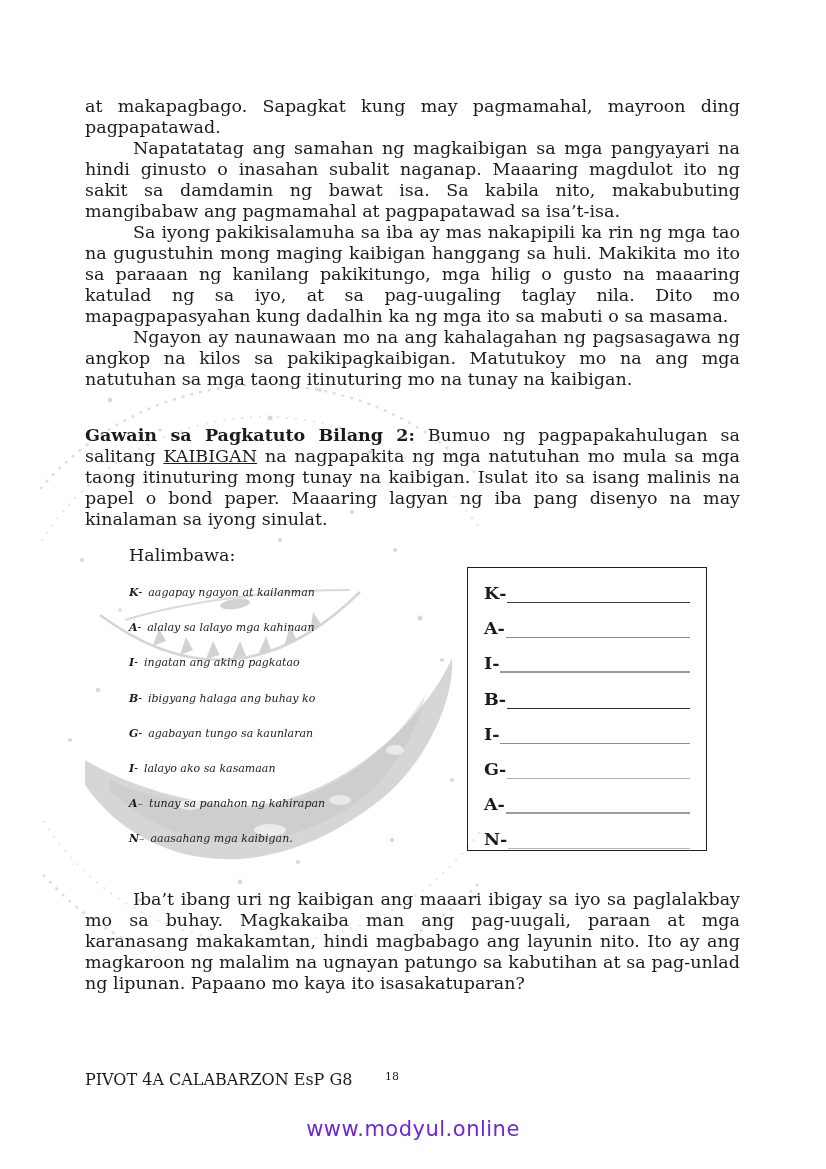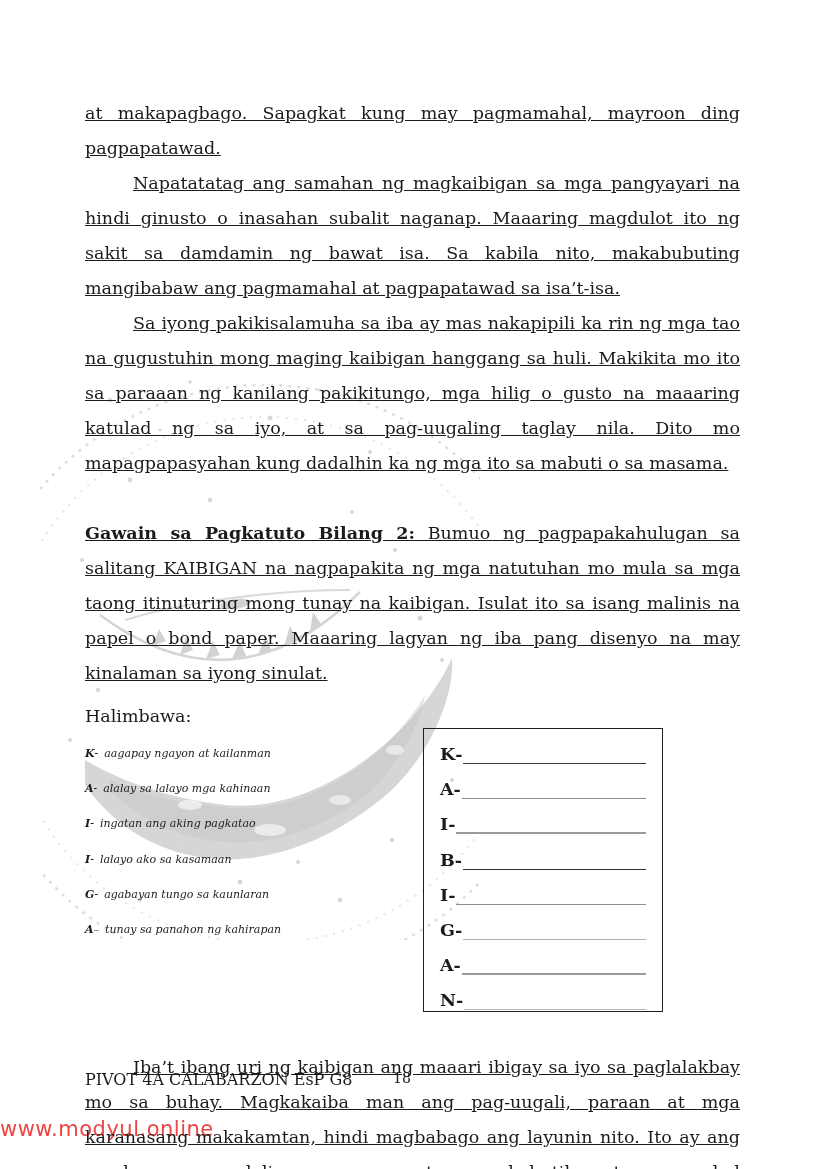--- a/index.html
+++ b/index.html
@@ -3,47 +3,47 @@
 <meta charset="utf-8">
 <style>
   * { margin:0; padding:0; box-sizing:border-box; }
   html,body { width:826px; height:1169px; background:#ffffff; overflow:hidden; position:relative;
               font-family:"DejaVu Serif", serif; color:#1b1b1b; }
 
   .stamp { position:absolute; left:40px; top:360px; width:440px; height:580px; z-index:0; pointer-events:none; }
 
   .content { position:absolute; left:85px; top:96px; width:655px; z-index:1; }
 
-  .para { font-size:17.5px; line-height:35px; text-align:justify;text-decoration:underline; }
+  .para { font-size:17.5px; line-height:21px; text-align:justify; }
   .para.indent { text-indent:48px; }
 
   .activity { margin-top:35px; }
   .b { font-weight:bold; }
   .u { text-decoration:underline; }
 
-  .example { position:relative; margin-top:12px; height:312px; }
+  .example { position:relative; margin-top:12px; height:312px;margin-left:44px; }
   .ex-heading { font-size:17.5px; line-height:27px; }
   .ex-list { margin-top:10px; }
   .ex-item { font-size:11px; line-height:27px; margin-bottom:8.2px;font-style:italic; }
   .ex-item .ex-text { margin-left:6px; }
 
   .answer-box { position:absolute; left:338px; top:25px; width:240px; height:284px;
                 border:1.6px solid #1f1f1f; padding:12px 14px 6px 16px; background:transparent; }
   .box-item { display:flex; align-items:flex-end; font-size:17.5px; line-height:27px;
               font-weight:bold; margin-bottom:8.2px; }
   .box-item .blank { flex:1; height:2px; margin:0 2px 4px 1px; }
 
   .closing { margin-top:35px; }
 
   .footer { position:absolute; left:85px; top:1070px; width:655px; font-size:16px; z-index:1; }
   .footer .footer-left { }
-  .footer .page-num { position:absolute; left:308px; top:0; font-size:14px; font-style:normal; }
+  .footer .page-num { position:absolute; left:300px; top:0; font-size:11px; font-style:normal; }
 
-  .site-watermark { position:absolute; left:0; top:1117px; width:826px; text-align:left;
-                    font-family:"DejaVu Sans", sans-serif; font-size:21px; color:#ef4444;
+  .site-watermark { position:absolute; left:0; top:1117px; width:826px; text-align:center;
+                    font-family:"DejaVu Sans", sans-serif; font-size:21px; color:#6d28d9;
                     letter-spacing:0.5px; z-index:0; }
 </style>
 </head>
 <body>
 
 <svg class="stamp" viewBox="0 0 440 580" xmlns="http://www.w3.org/2000/svg" aria-hidden="true">
   <g stroke="none">
 
     <circle cx="225" cy="320" r="295" fill="none" stroke="#dedede" stroke-width="2.5" stroke-dasharray="3 6"></circle>
     <circle cx="225" cy="320" r="263" fill="none" stroke="#e4e4e4" stroke-width="2" stroke-dasharray="2 7"></circle>
@@ -95,35 +95,38 @@
         <circle cx="80" cy="250" r="1.8"></circle>
     </g>
   </g>
 </svg>
 
 <div class="content">
 
   <p class="para">at makapagbago. Sapagkat kung may pagmamahal, mayroon ding pagpapatawad.</p>
   <p class="para indent">Napatatatag ang samahan ng magkaibigan sa mga pangyayari na hindi ginusto o inasahan subalit naganap. Maaaring magdulot ito ng sakit sa damdamin ng bawat isa. Sa kabila nito, makabubuting mangibabaw ang pagmamahal at pagpapatawad sa isa’t-isa.</p>
   <p class="para indent">Sa iyong pakikisalamuha sa iba ay mas nakapipili ka rin ng mga tao na gugustuhin mong maging kaibigan hanggang sa huli. Makikita mo ito sa paraaan ng kanilang pakikitungo, mga hilig o gusto na maaaring katulad ng sa iyo, at sa pag-uugaling taglay nila. Dito mo mapagpapasyahan kung dadalhin ka ng mga ito sa mabuti o sa masama.</p>
+  <p class="para indent">Ngayon ay naunawaan mo na ang kahalagahan ng pagsasagawa ng angkop na kilos sa pakikipagkaibigan. Matutukoy mo na ang mga natutuhan sa mga taong itinuturing mo na tunay na kaibigan.</p>
 
   <p class="para activity">
     <span class="b">Gawain sa Pagkatuto Bilang 2:</span><span> Bumuo ng pagpapakahulugan sa salitang </span><span class="u">KAIBIGAN</span><span> na nagpapakita ng mga natutuhan mo mula sa mga taong itinuturing mong tunay na kaibigan. Isulat ito sa isang malinis na papel o bond paper. Maaaring lagyan ng iba pang disenyo na may kinalaman sa iyong sinulat.</span>
   </p>
 
   <div class="example">
     <div class="ex-heading">Halimbawa:</div>
 
     <div class="ex-list">
       <div class="ex-item"><span class="b">K</span><span>-</span><span class="ex-text">aagapay ngayon at kailanman</span></div>
       <div class="ex-item"><span class="b">A</span><span>-</span><span class="ex-text">alalay sa lalayo mga kahinaan</span></div>
       <div class="ex-item"><span class="b">I</span><span>-</span><span class="ex-text">ingatan ang aking pagkatao</span></div>
+      <div class="ex-item"><span class="b">B</span><span>-</span><span class="ex-text">ibigyang halaga ang buhay ko</span></div>
+      <div class="ex-item"><span class="b">G</span><span>-</span><span class="ex-text">agabayan tungo sa kaunlaran</span></div>
       <div class="ex-item"><span class="b">I</span><span>-</span><span class="ex-text">lalayo ako sa kasamaan</span></div>
-      <div class="ex-item"><span class="b">G</span><span>-</span><span class="ex-text">agabayan tungo sa kaunlaran</span></div>
       <div class="ex-item"><span class="b">A</span><span>–</span><span class="ex-text">tunay sa panahon ng kahirapan</span></div>
+      <div class="ex-item"><span class="b">N</span><span>–</span><span class="ex-text">aaasahang mga kaibigan.</span></div>
     </div>
 
     <div class="answer-box">
       <div class="box-item">
           <span>K</span>
           <span>-</span>
           <span class="blank" style="border-bottom:1.5px solid #3a3a3a"></span>
         </div>
       <div class="box-item">
           <span>A</span>

